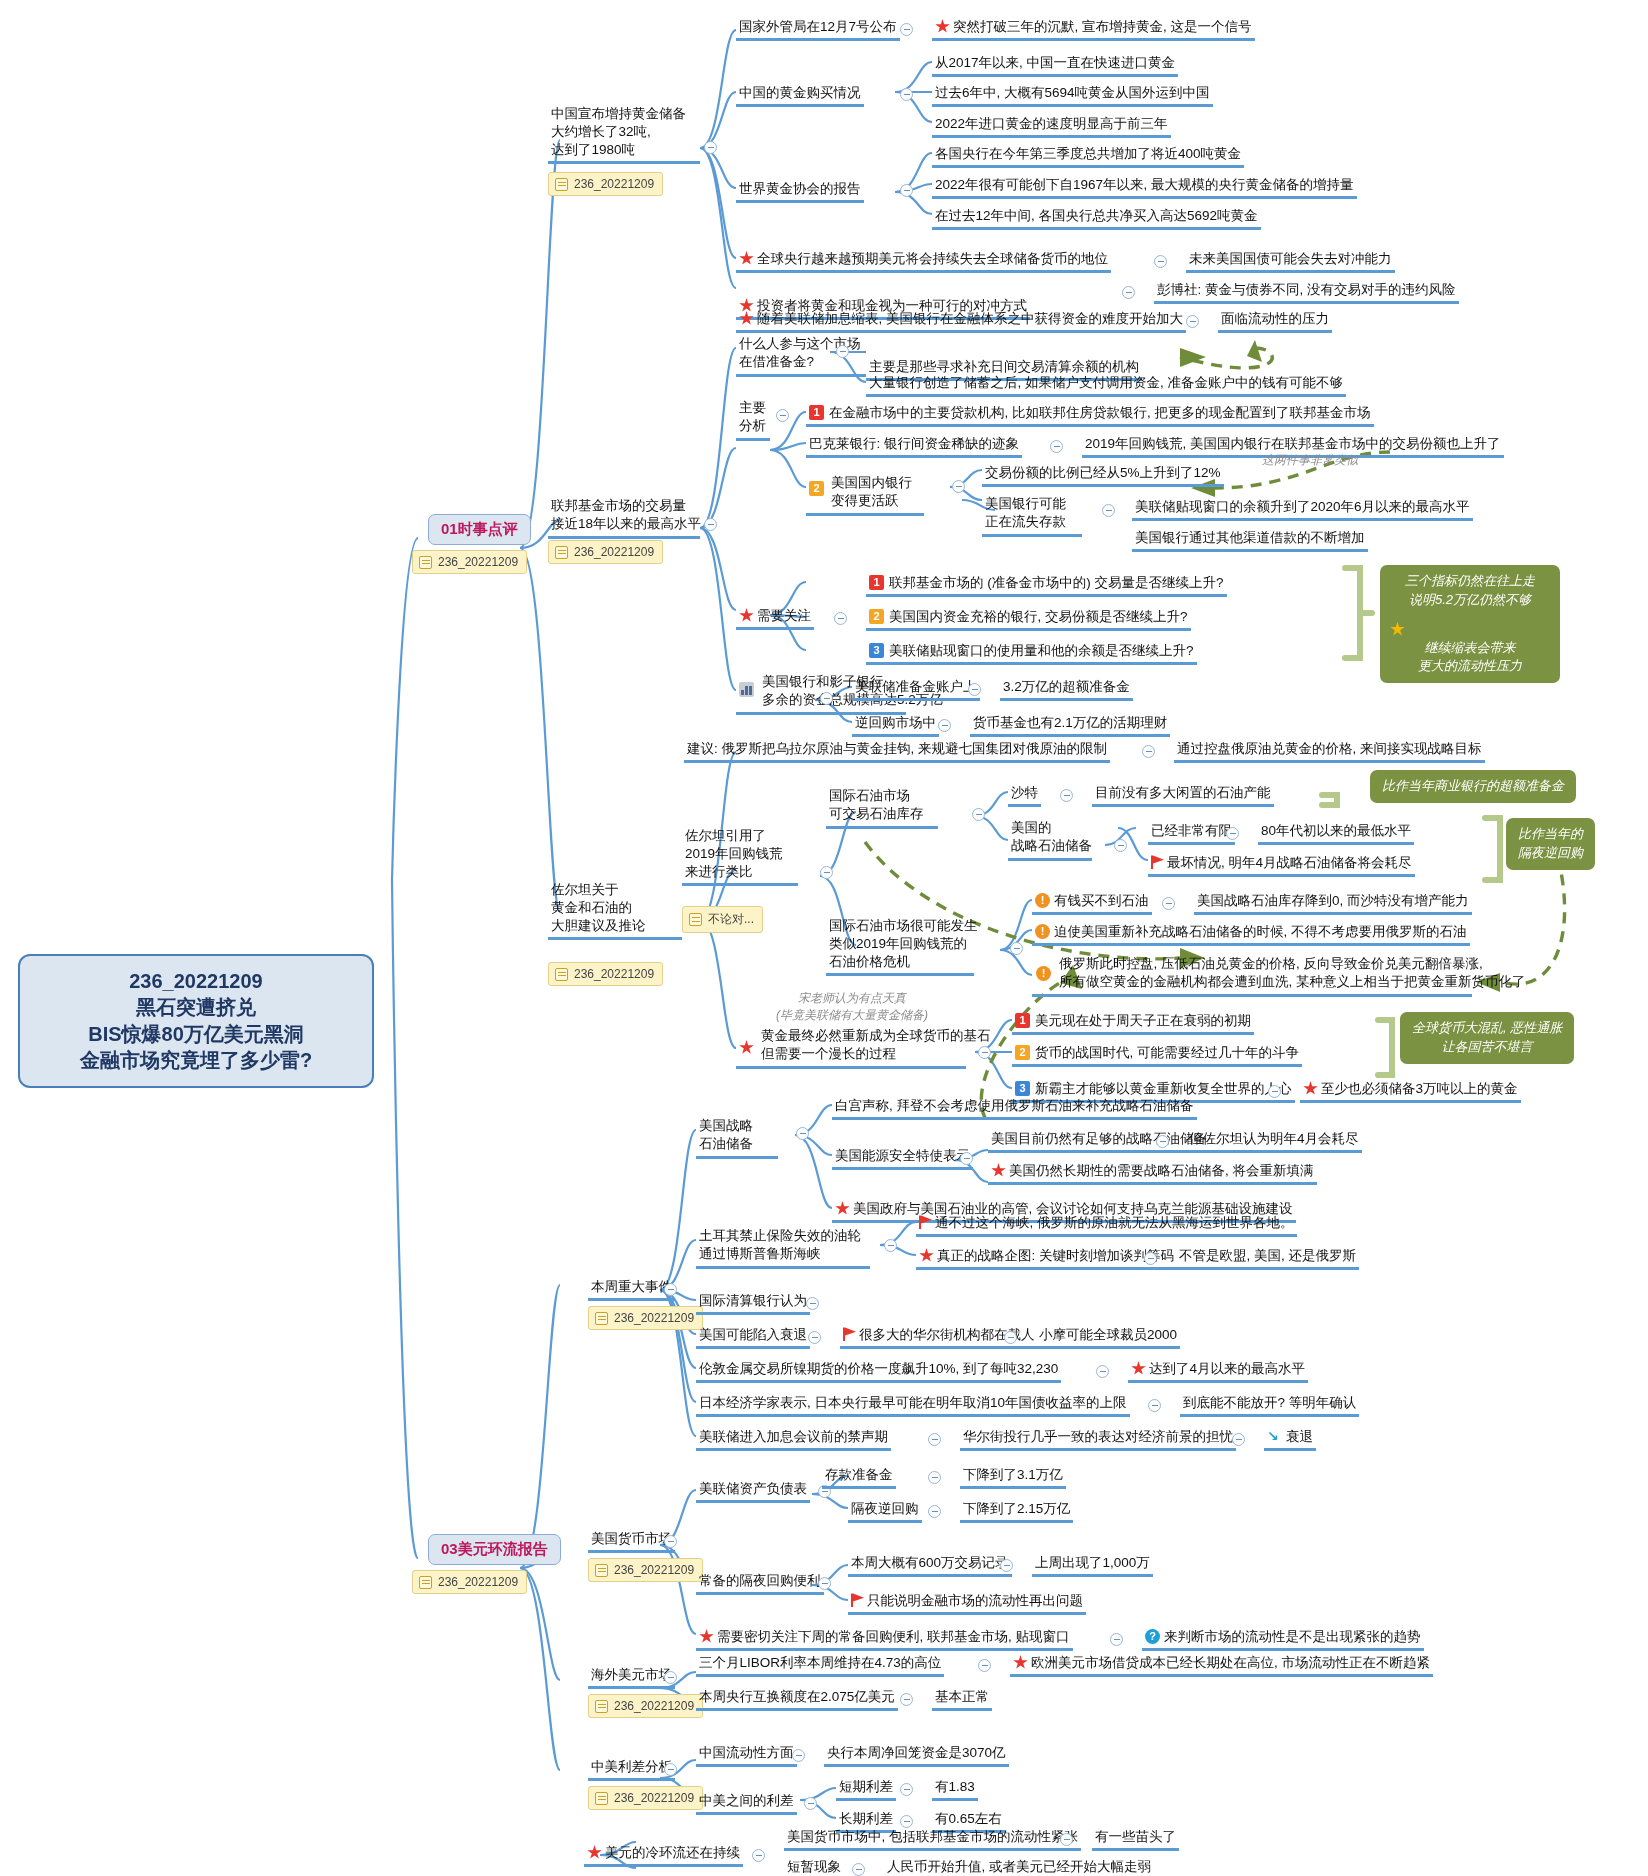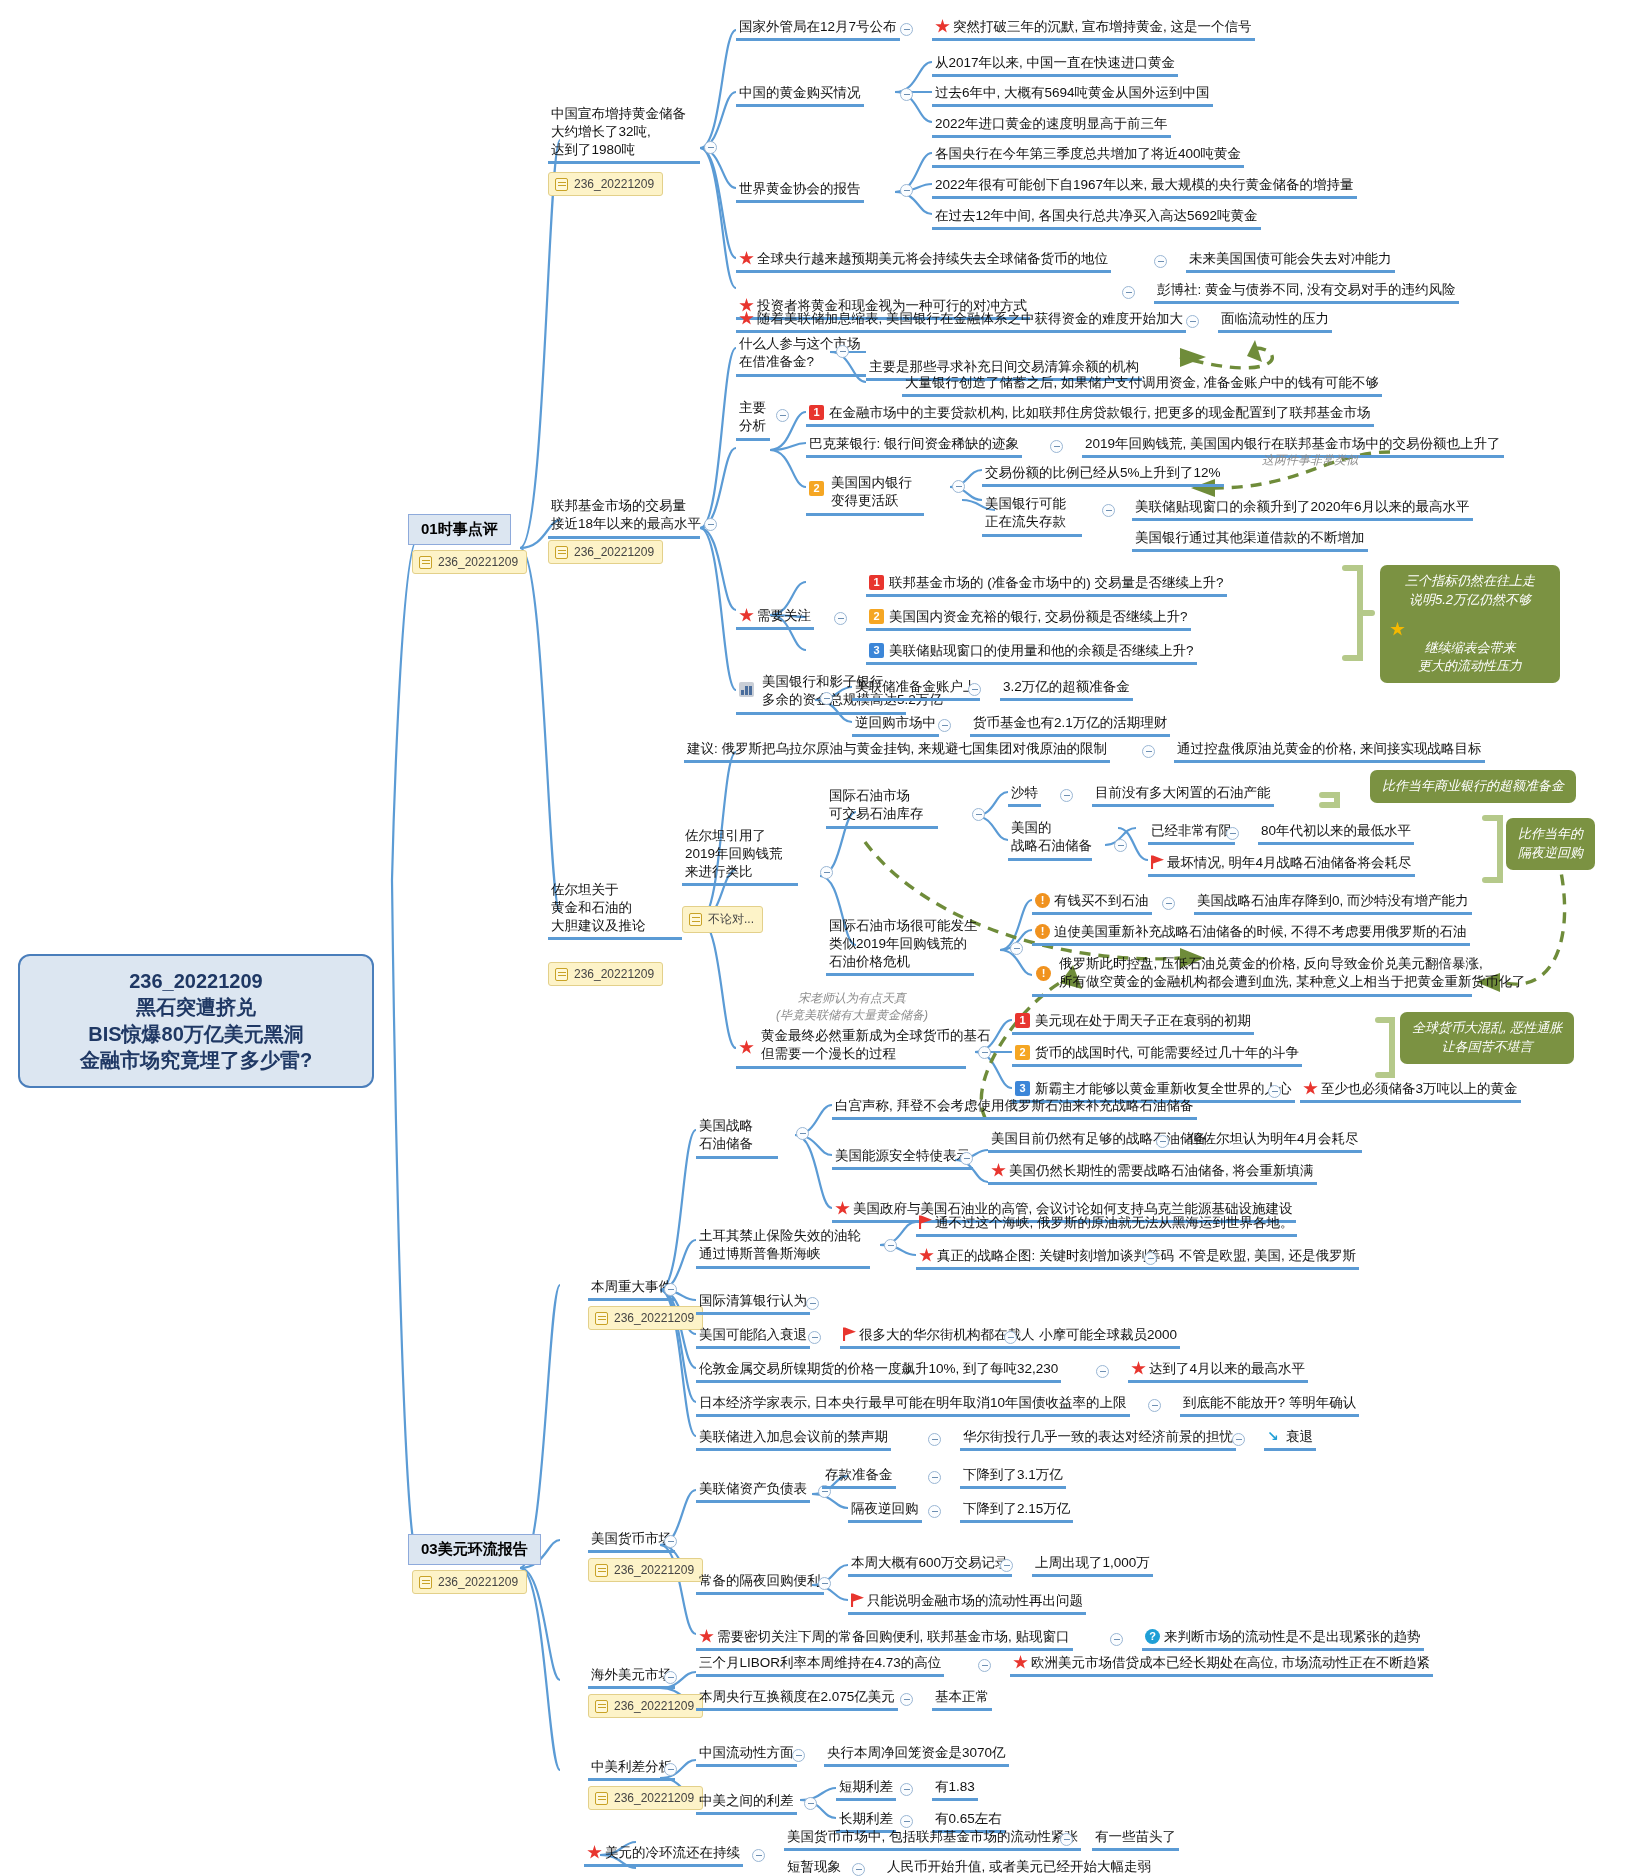--- a/index.html
+++ b/index.html
@@ -42,26 +42,27 @@
     padding:12px 16px;
     white-space:nowrap;
     border-bottom:2px solid #4a7ebb;
   }
 
   
   .l1 {
     position:absolute;
     background:#dce6f1;
     border:1px solid #8eaadb;
-    border-radius:0;
-    color:#000000;
+    border-radius:7px;
+    color:#be185d;
     font-weight:bold;
     font-size:15px;
     padding:5px 12px;
     white-space:nowrap;
+    margin-left:20px;
   }
 
   
   .note {
     position:absolute;
     background:#fdf3c8;
     border:1px solid #e3d08a;
     border-radius:3px;
     font-size:12px;
     color:#444;
@@ -362,21 +363,21 @@
       <span class="chip-ic"></span>
       <span>236_20221209</span>
     </div>
 
 <div class="node" style="left:736px; top:334px; width:130px;">
   <div>什么人参与这个市场</div>
   <div>在借准备金?</div>
 </div>
 <div class="tog" style="left:836px; top:345px;"></div>
 <div class="node" style="left:866px; top:356px;"><span class="t">主要是那些寻求补充日间交易清算余额的机构</span></div>
-<div class="node" style="left:866px; top:372px;margin-left:36px;"><span class="t">大量银行创造了储蓄之后, 如果储户支付调用资金, 准备金账户中的钱有可能不够</span></div>
+<div class="node" style="left:866px; top:372px;"><span class="t">大量银行创造了储蓄之后, 如果储户支付调用资金, 准备金账户中的钱有可能不够</span></div>
 
 <div class="node" style="left:736px; top:398px; width:34px;">
   <div>主要</div>
   <div>分析</div>
 </div>
 <div class="tog" style="left:776px; top:409px;"></div>
 <div class="node" style="left:806px; top:402px;"><span class="ic numbox n1">1</span><span class="t">在金融市场中的主要贷款机构, 比如联邦住房贷款银行, 把更多的现金配置到了联邦基金市场</span></div>
 <div class="node" style="left:806px; top:433px;"><span class="t">巴克莱银行: 银行间资金稀缺的迹象</span></div>
 <div class="tog" style="left:1050px; top:440px;"></div>
 <div class="node" style="left:1082px; top:433px;"><span class="t">2019年回购钱荒, 美国国内银行在联邦基金市场中的交易份额也上升了</span></div>

